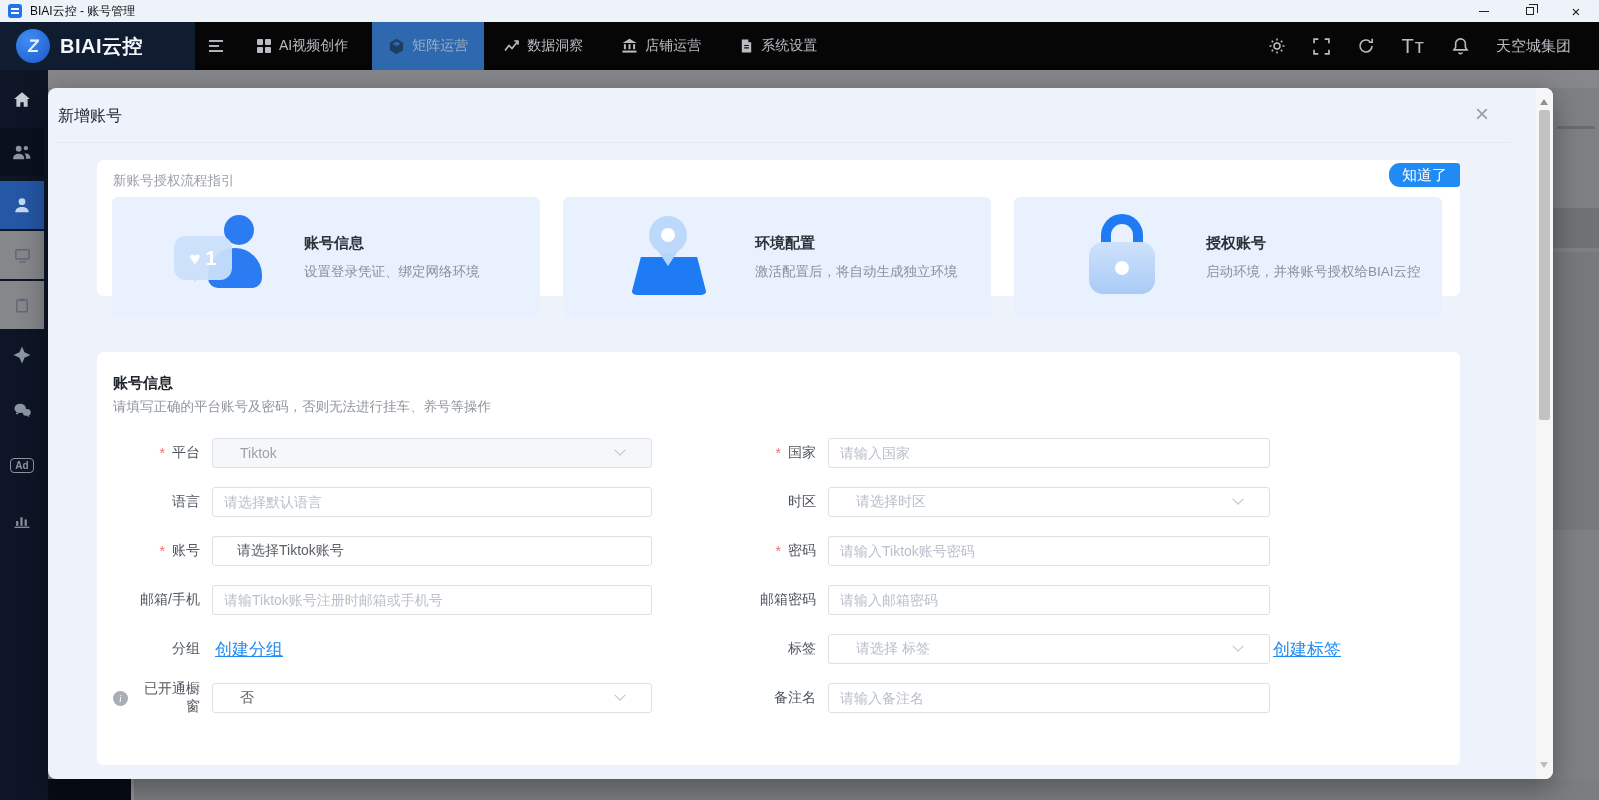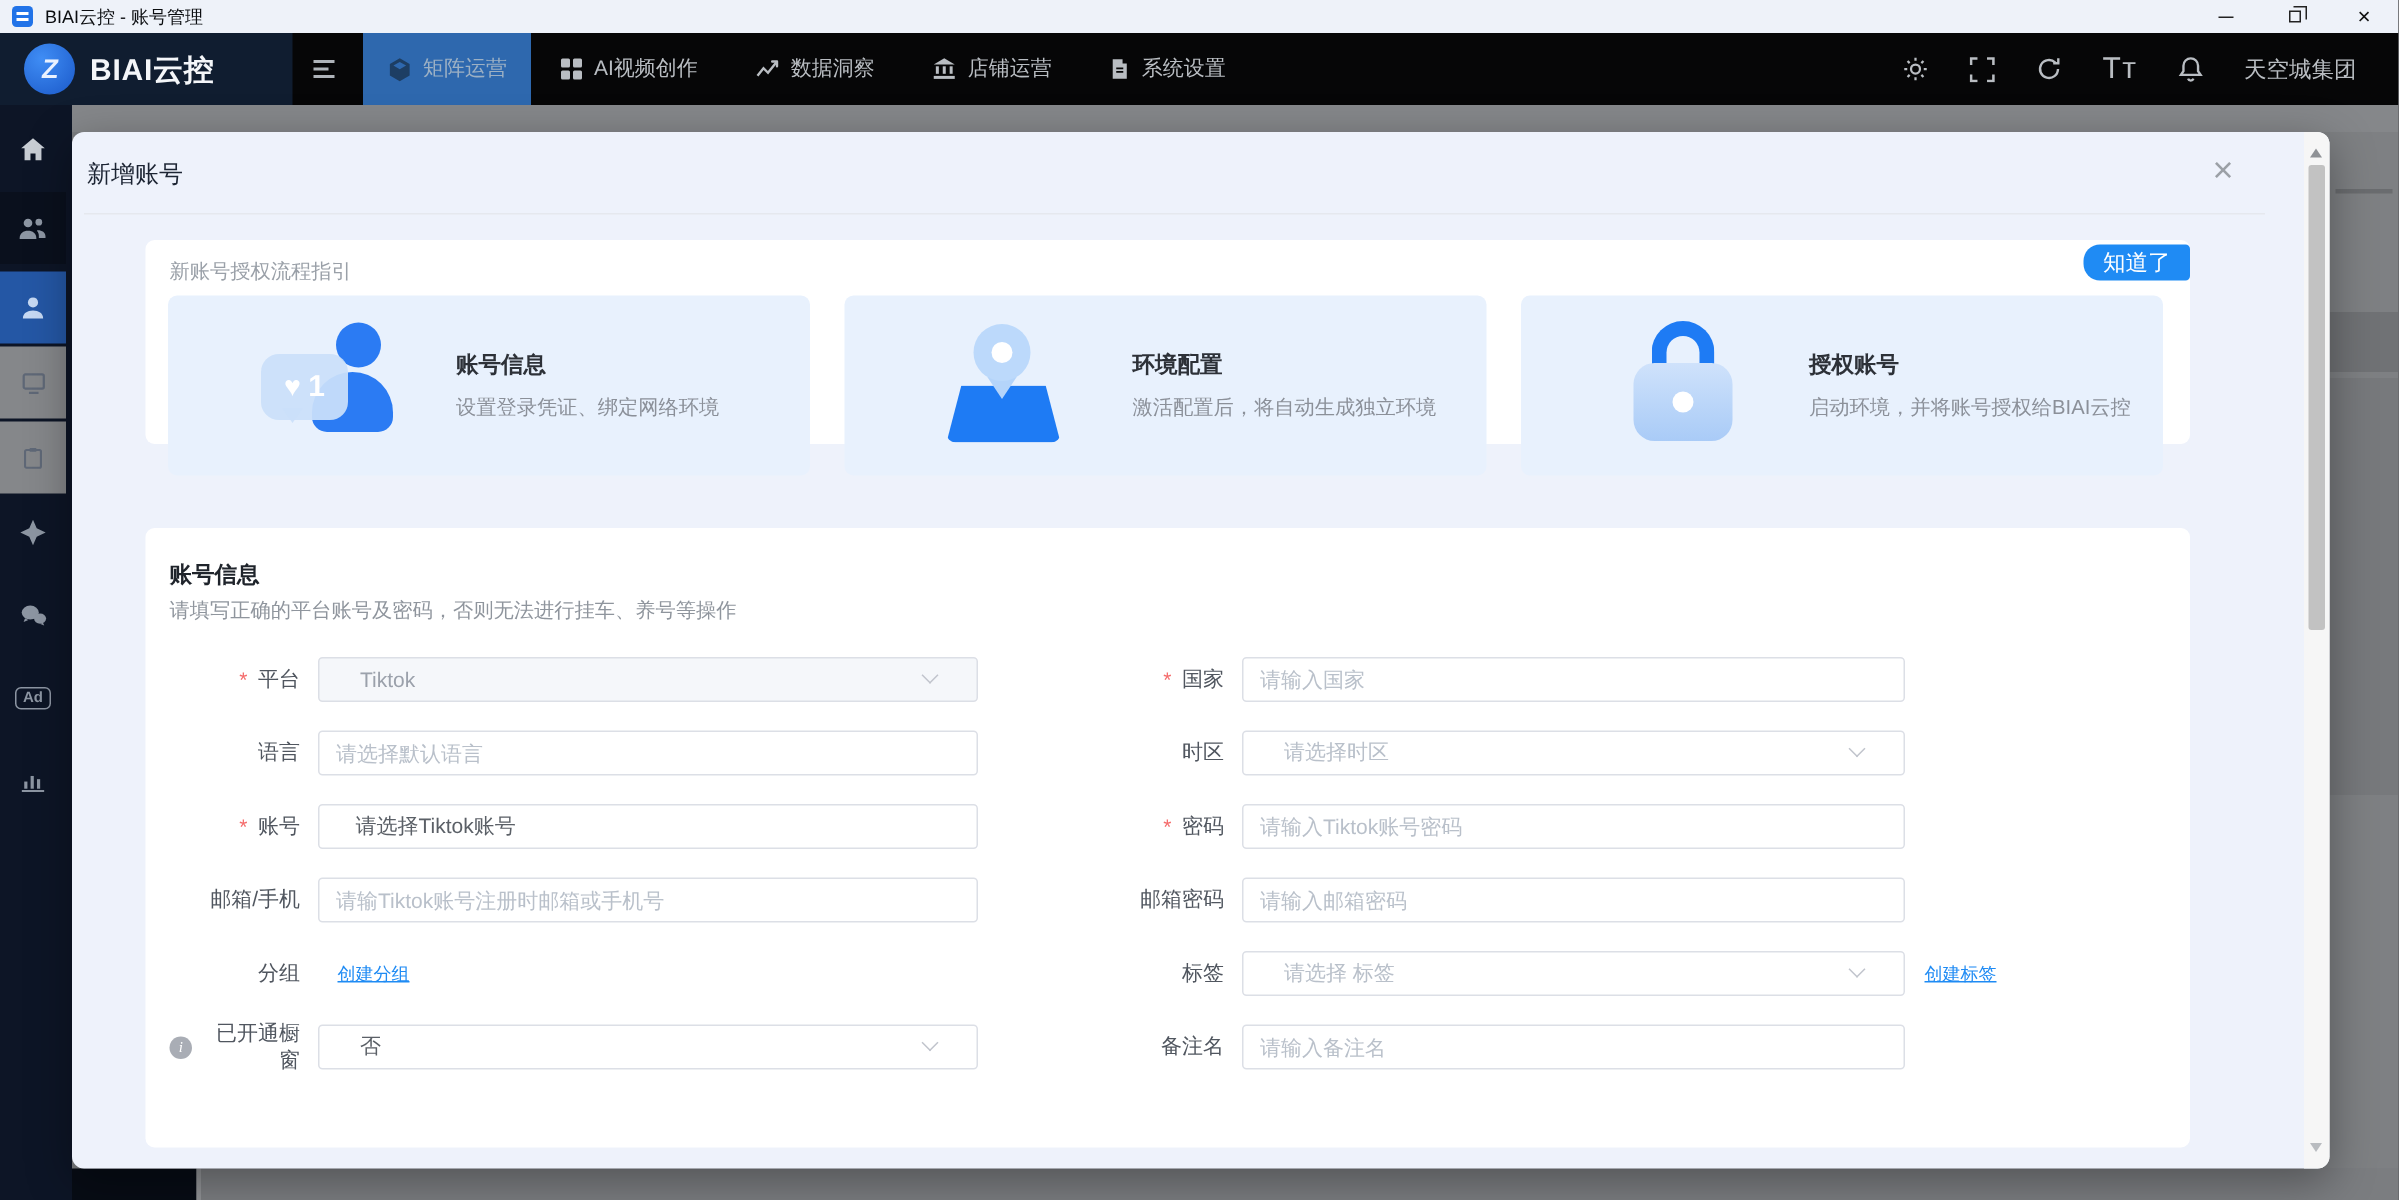--- a/index.html
+++ b/index.html
@@ -124,21 +124,21 @@
   input.fctl{display:block;padding:0 11px;color:#5b6067;outline:none;}
   input.fctl::placeholder{color:#b9c0ca;}
   input.dark-value{color:#5b6067;padding-left:24px;}
   .select{cursor:pointer;}
   .select .ph{color:#b9c0ca;}
   .select .val{color:#5b6067;}
   .select.disabled{background:#f5f7fa;}
   .select.disabled .val{color:#9ba1ab;}
   .chev{width:8px;height:8px;border-right:1.5px solid #c0c4cc;border-bottom:1.5px solid #c0c4cc;
         transform:rotate(45deg) translate(-2px,-2px);flex:none;}
-  .flink{margin-left:13px;font-size:12px;color:#1f8bf4;text-decoration:underline;cursor:pointer;flex:none;text-align:center;}
+  .flink{margin-left:3px;font-size:17px;color:#1f8bf4;text-decoration:underline;cursor:pointer;flex:none;text-align:center;}
   .info-dot{width:15px;height:15px;border-radius:50%;background:#a9adb5;color:#fff;font-size:10px;
             display:inline-flex;align-items:center;justify-content:center;font-style:italic;font-family:"Liberation Serif",serif;flex:none;}
 </style>
 </head>
 <body>
 
 <div id="stage">
 
   <div id="titlebar">
     <span class="tb-logo">
@@ -167,36 +167,36 @@
       <span class="brand-name">BIAI云控</span>
     </div>
     <div class="nav-burger">
       <span class="burger">
           <i></i>
           <i></i>
           <i></i>
         </span>
     </div>
     <div class="nav-tabs">
-      <div class="tab active">
-        <svg width="17" height="17" viewBox="0 0 16 16">
-            <path fill="#1d3e63" d="M8 .8l6.2 3.6v7.2L8 15.2 1.8 11.6V4.4L8 .8zm0 2.3L4 5.4l4 2.3 4-2.3-4-2.3z"></path>
-          </svg>
-        <span>矩阵运营</span>
-      </div>
       <div class="tab">
         <svg width="16" height="16" viewBox="0 0 16 16">
             <g fill="#b9bdc2">
               <rect x="1" y="1" width="6" height="6" rx="1"></rect>
               <rect x="9" y="1" width="6" height="6" rx="1"></rect>
               <rect x="1" y="9" width="6" height="6" rx="1"></rect>
               <rect x="9" y="9" width="6" height="6" rx="1"></rect>
             </g>
           </svg>
         <span>AI视频创作</span>
+      </div>
+      <div class="tab active">
+        <svg width="17" height="17" viewBox="0 0 16 16">
+            <path fill="#1d3e63" d="M8 .8l6.2 3.6v7.2L8 15.2 1.8 11.6V4.4L8 .8zm0 2.3L4 5.4l4 2.3 4-2.3-4-2.3z"></path>
+          </svg>
+        <span>矩阵运营</span>
       </div>
       <div class="tab">
         <svg width="17" height="16" viewBox="0 0 16 16">
             <g fill="none" stroke="#b9bdc2" stroke-width="1.6">
               <path d="M1.5 12.5l4-5 3 3 6-7.5"></path>
               <path d="M14.5 3v3.2M14.5 3h-3.2" stroke-linecap="round"></path>
             </g>
           </svg>
         <span>数据洞察</span>
       </div>

